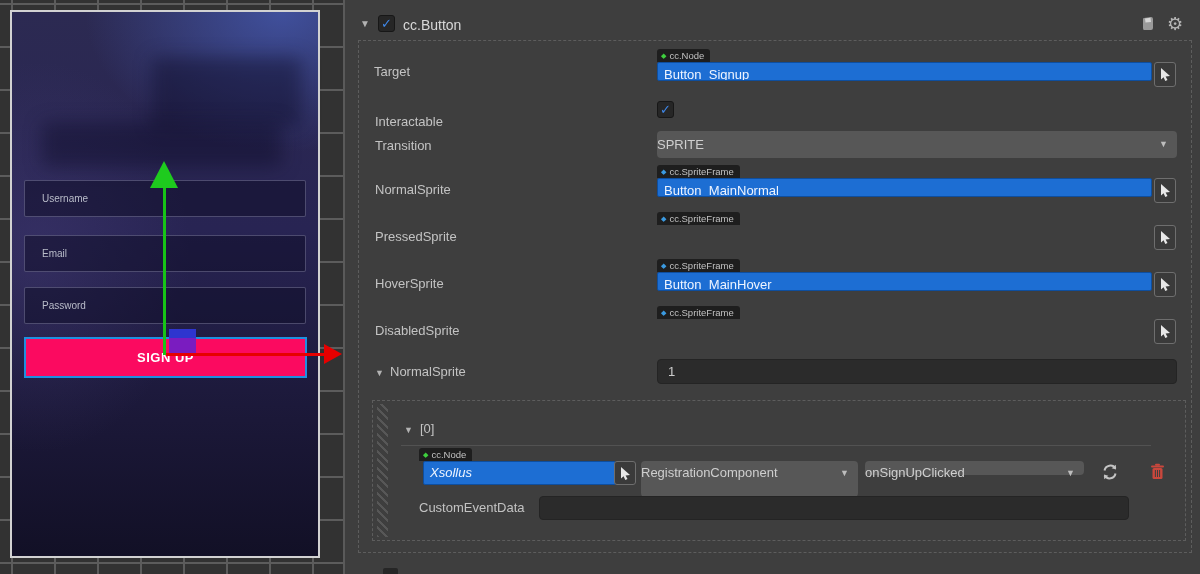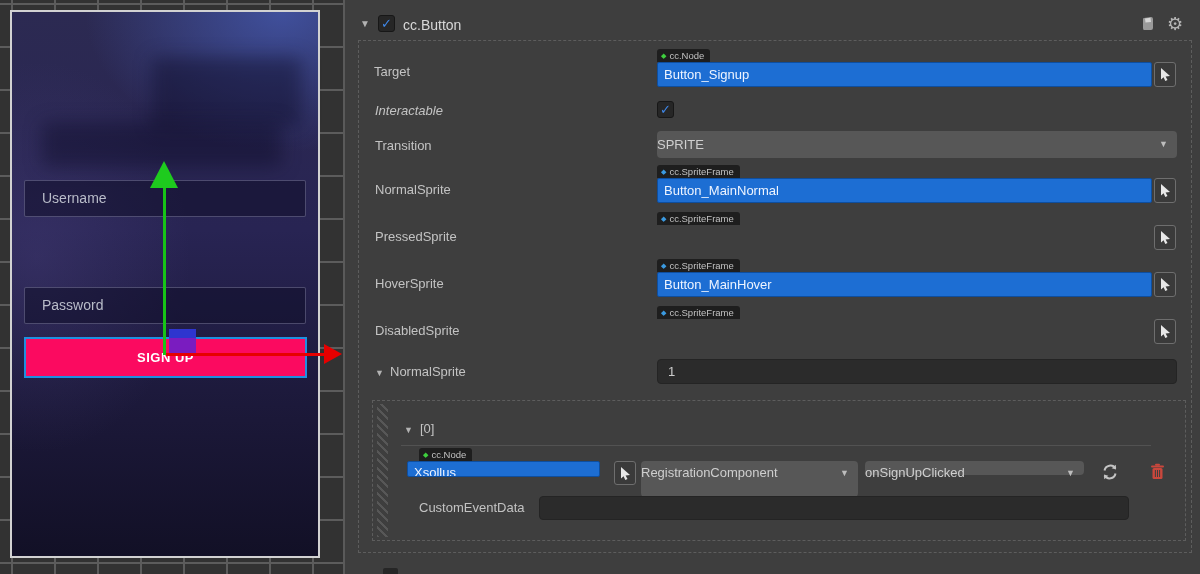--- a/index.html
+++ b/index.html
@@ -26,21 +26,21 @@
       radial-gradient(ellipse 220px 280px at 8% 45%, rgba(84,74,138,0.30), transparent 70%),
       linear-gradient(180deg, #2c2a52 0%, #282453 40%, #1b1838 75%, #121026 100%);
   }
   .ghost { background:rgba(14,12,40,0.45); filter:blur(9px); border-radius:6px; }
 
   .form-input {
     left:24px; width:282px; height:37px;
     background:rgba(16,15,42,0.55);
     border:1px solid rgba(160,160,195,0.38);
     border-radius:2px;
-    color:#b9bcc9; font-size:14px; line-height:35px; padding-left:17px;
+    color:#b9bcc9; font-size:10px; line-height:35px; padding-left:17px;
   }
   .signup-btn {
     left:24px; top:337px; width:283px; height:41px;
     background:#fb0a60; border:2px solid #1f8fdf;
     color:#fff; font-size:13px; font-weight:bold; letter-spacing:0.5px;
     display:flex; align-items:center; justify-content:center;
   }
   
   .g-square-blue   { left:169px; top:329px; width:27px; height:9px;  background:#2e35cf; }
   .g-square-purple { left:169px; top:338px; width:27px; height:18px; background:#7a1cc0; }
@@ -72,21 +72,21 @@
 
   .tag {
     position:absolute; height:13px; background:#1e1e1e; border-radius:3px 3px 0 0;
     padding:0 6px 0 4px; display:flex; align-items:center; gap:3px;
   }
   .tag .diamond { font-size:7px; line-height:7px; }
   .tag .tag-text { color:#c2c2c2; font-size:9.5px; line-height:10px; }
   .d-green { color:#3ecf3e; } .d-blue { color:#3b9ae0; }
 
   .ref-field {
-    position:absolute; height:25px; background:#1d6ed3; border:1px solid #0e4e9e;
+    position:absolute; height:19px; background:#1d6ed3; border:1px solid #0e4e9e;
     border-radius:2px; color:#eef4ff; font-size:13px; line-height:23px;
     padding-left:6px; white-space:nowrap; overflow:hidden;
   }
   .picker {
     position:absolute; width:22px; height:25px; background:#3a3a3a;
     border:1px solid #6e6e6e; border-radius:3px;
     display:flex; align-items:center; justify-content:center;
   }
   .dropdown {
     position:absolute; height:27px; background:#575757; border-radius:4px;
@@ -111,20 +111,21 @@
 </head>
 <body>
 
 <div class="abs scene">
   <div class="abs canvas">
     <div class="abs ghost" style="left:140px;top:45px;width:150px;height:70px;"></div>
     <div class="abs ghost" style="left:30px;top:110px;width:240px;height:45px;"></div>
   </div>
 
   <div class="abs form-input" style="top:180px;">Username</div>
+  <div class="abs form-input" style="top:235px;">Email</div>
   <div class="abs form-input" style="top:287px;">Password</div>
 
   <div class="abs signup-btn">
     <span>SIGN UP</span>
   </div>
 
   <div class="abs g-square-blue"></div>
   <div class="abs g-square-purple"></div>
   <div class="abs g-line-y"></div>
   <div class="abs g-arrow-y"></div>
@@ -156,21 +157,21 @@
     <span class="diamond d-green">◆</span>
     <span class="tag-text">cc.Node</span>
   </div>
   <div class="ref-field" style="left:312px;top:62px;width:495px;">Button_Signup</div>
   <div class="picker" style="left:809px;top:62px;">
     <svg width="11" height="13" viewBox="0 0 11 13">
         <path d="M1 0 L10 8 L5.6 8.4 L7.5 12 L5.3 13 L3.6 9.3 L1 11.6 Z" fill="#e8e8e8"></path>
       </svg>
   </div>
 
-  <div class="abs label" style="left:30px;top:103px;font-style:italic;">Interactable</div>
+  <div class="abs label" style="left:30px;top:114px;">Interactable</div>
   <div class="abs checkbox" style="left:312px;top:101px;">
     <span class="mark">✓</span>
   </div>
 
   <div class="abs label" style="left:30px;top:138px;">Transition</div>
   <div class="dropdown" style="left:312px;top:131px;width:520px;">
     <span>SPRITE</span>
     <span class="dd-arrow">▼</span>
   </div>
 
@@ -228,21 +229,21 @@
     <div class="abs hatch"></div>
 
     <div class="abs tri" style="left:31px;top:24px;font-size:9px;">▼</div>
     <div class="abs label" style="left:47px;top:20px;">[0]</div>
     <div class="abs sep" style="left:28px;top:44px;width:750px;"></div>
 
     <div class="tag" style="left:46px;top:47px;">
       <span class="diamond d-green">◆</span>
       <span class="tag-text">cc.Node</span>
     </div>
-    <div class="ref-field" style="left:34px;top:60px;width:193px;height:16px;line-height:22px;">Xsollus</div>
+    <div class="ref-field" style="left:50px;top:60px;width:193px;height:24px;line-height:22px;font-style:italic;">Xsollus</div>
     <div class="picker" style="left:241px;top:60px;height:24px;">
       <svg width="11" height="13" viewBox="0 0 11 13">
           <path d="M1 0 L10 8 L5.6 8.4 L7.5 12 L5.3 13 L3.6 9.3 L1 11.6 Z" fill="#e8e8e8"></path>
         </svg>
     </div>
 
     <div class="dropdown" style="left:268px;top:60px;width:217px;height:36px;line-height:24px;">
       <span>RegistrationComponent</span>
       <span class="dd-arrow" style="line-height:24px;">▼</span>
     </div>

